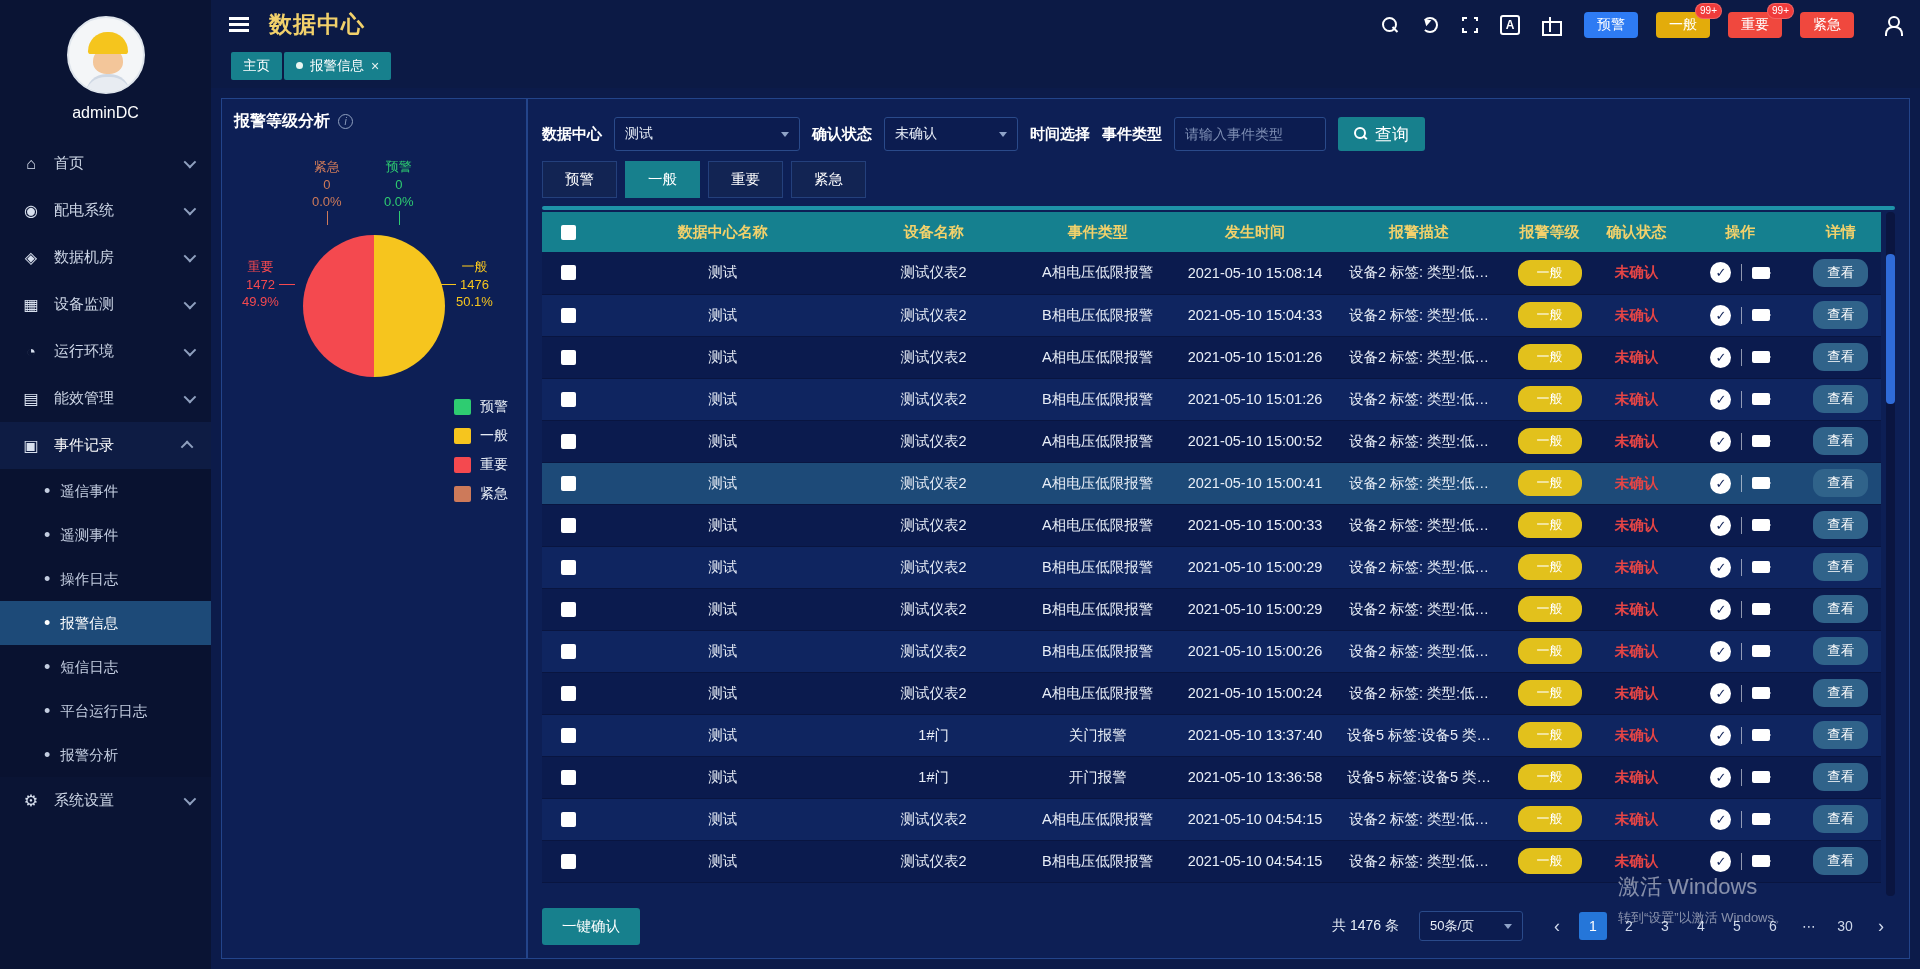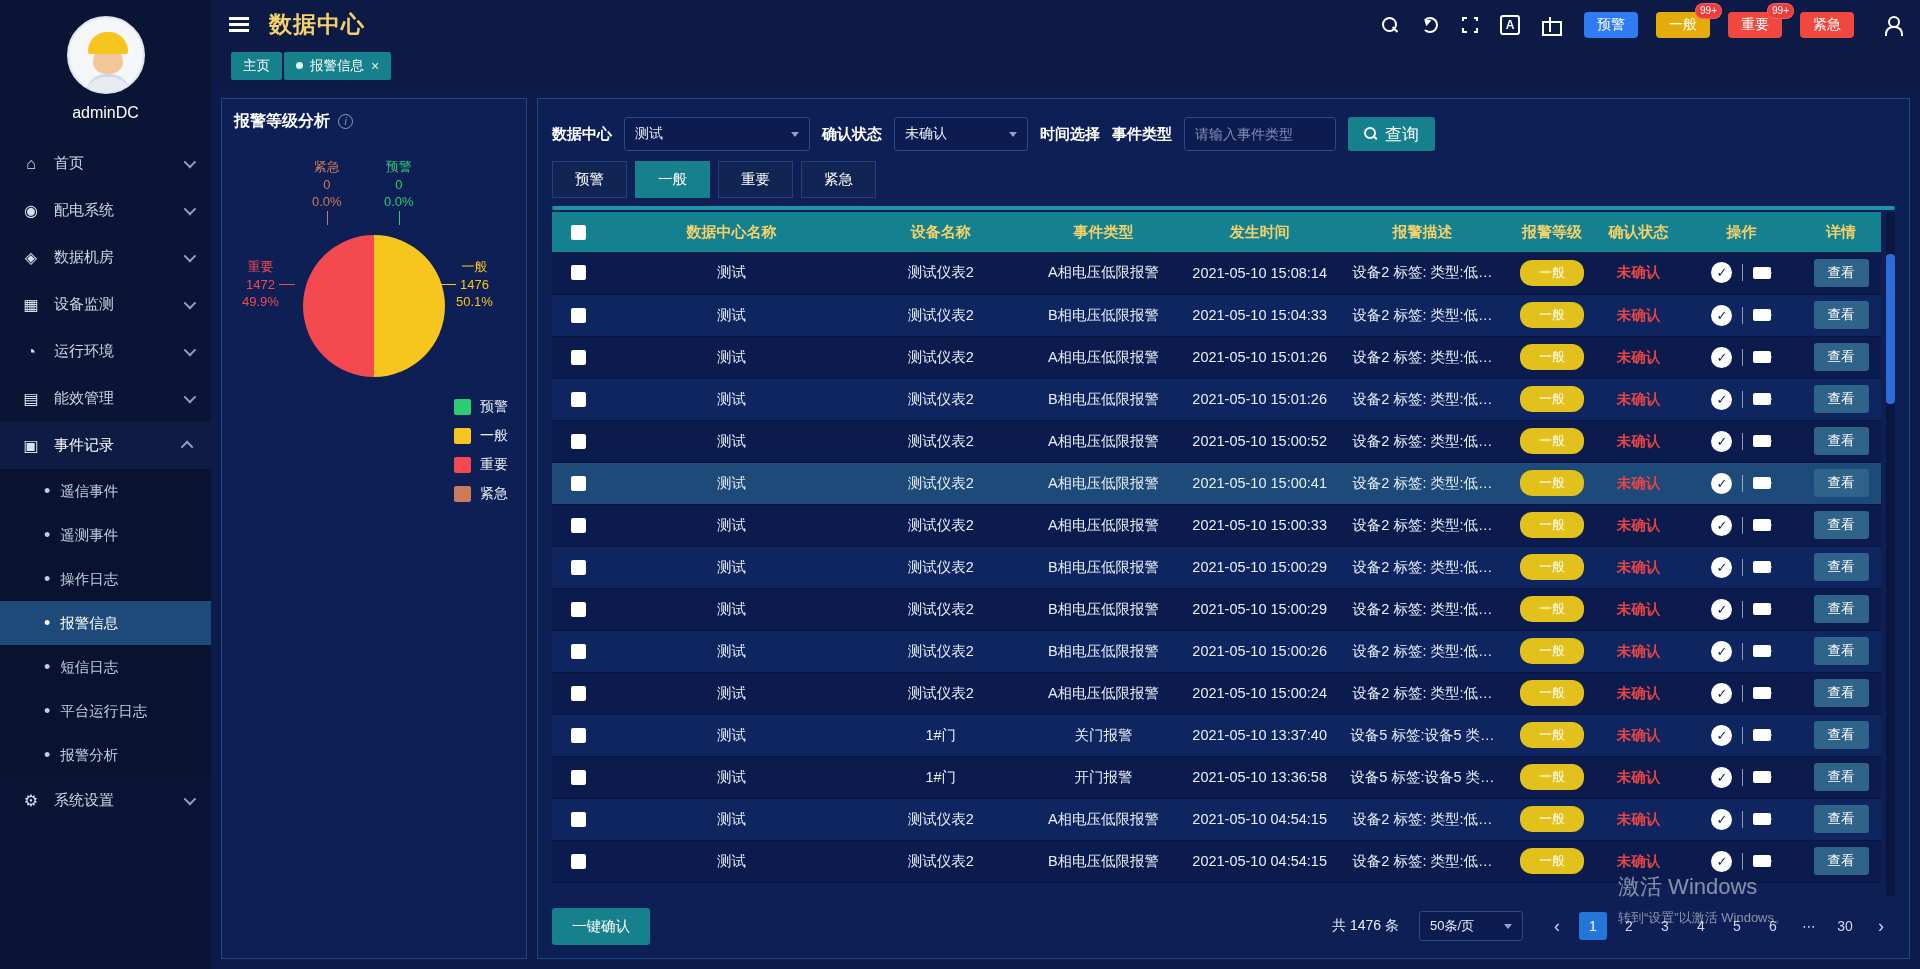--- a/index.html
+++ b/index.html
@@ -53,21 +53,21 @@
   .i-user::after { content:""; position:absolute; left:3px; top:11px; width:14px; height:8px; border:2px solid #fff; border-bottom:none; border-radius:8px 8px 0 0; }
   .hbadges { display:flex; align-items:center; gap:18px; margin-right:14px; }
   .hbadge { position:relative; color:#fff; font-size:14px; padding:4px 13px; border-radius:4px; cursor:pointer; }
   .hbadge .bub { position:absolute; top:-9px; right:-12px; background:#f03b3b; color:#fff; font-size:10px; line-height:1; padding:2px 4px; border-radius:8px; border:1px solid #fff3; }
 
   .tabstrip { height:39px; flex:none; display:flex; align-items:center; gap:2px; background:#0c1a45; padding:0 0 6px 20px; }
   .tab { background:#17808d; color:#fff; font-size:13.5px; padding:5px 12px; display:flex; align-items:center; gap:7px; cursor:pointer; border-radius:2px; }
   .tab .tdot { width:7px; height:7px; border-radius:50%; background:#eaf6f2; }
   .tab .tclose { font-size:14px; line-height:1; color:#e8f2f0; cursor:pointer; }
 
-  .content { flex:1; display:flex; gap:10px; padding:10px; min-height:0; }
+  .content { flex:1; display:flex; gap:0; padding:10px; min-height:0; }
 
   
   .chart-panel { width:306px; flex:none; background:#0d1f55; border:1px solid #23448a; padding:12px 12px; display:flex; flex-direction:column; }
   .panel-title-row { display:flex; align-items:center; gap:8px; font-size:16px; font-weight:bold; color:#fff; }
   .info-ic { width:15px; height:15px; border:1px solid #8fa0bf; color:#8fa0bf; border-radius:50%; font-size:10px; font-style:italic; text-align:center; line-height:14px; font-weight:normal; cursor:pointer; }
   .pie-wrap { position:relative; flex:1; margin-top:8px; }
   .pie { position:absolute; left:50%; top:95px; transform:translateX(-50%); width:142px; height:142px; border-radius:50%; }
   .co { position:absolute; text-align:center; font-size:13px; line-height:1.35; }
   .co div { white-space:nowrap; }
   .co-urgent  { left:78px;  top:18px; }
@@ -115,21 +115,21 @@
   tbody tr:nth-child(even) td { background:#0f2560; }
   tbody tr.hl td { background:#1d4a78; }
   .cb { width:15px; height:15px; background:#ffffff; border-radius:2px; margin:0 auto; cursor:pointer; }
   .pill { display:inline-block; min-width:64px; padding:4px 0; background:#e2c11c; color:#fff; font-size:13px; border-radius:12px; }
   .status { color:#e64545; font-weight:600; }
   .ops { display:flex; align-items:center; justify-content:center; gap:10px; }
   .op-check { width:21px; height:21px; background:#fff; border-radius:50%; color:#0d1f55; font-size:13px; font-weight:bold; line-height:21px; text-align:center; cursor:pointer; }
   .op-sep { width:1px; height:17px; background:rgba(255,255,255,.55); }
   .op-cam { width:18px; height:12px; background:#fff; border-radius:2px; position:relative; cursor:pointer; }
   .op-cam::after { content:""; position:absolute; right:-6px; top:1px; border:5px solid transparent; border-left:6px solid #fff; }
-  .btn-view { background:#30638a; border:none; color:#fff; font-size:13.5px; padding:5px 14px; border-radius:3px; cursor:pointer; font-family:inherit; }
+  .btn-view { background:#30638a; border:none; color:#fff; font-size:13.5px; padding:5px 14px; border-radius:11px; cursor:pointer; font-family:inherit; }
 
   .vscroll { position:absolute; right:0; top:0; bottom:0; width:9px; background:#0a1540; border-radius:4px; }
   .vthumb { position:absolute; top:42px; left:0; width:9px; height:150px; background:#2f6bd8; border-radius:4px; cursor:grab; }
 
   .pfooter { flex:none; display:flex; align-items:center; margin-top:10px; height:40px;justify-content:space-between; }
   .btn-teal { background:#17808d; border:none; color:#fff; font-size:14.5px; padding:9px 20px; border-radius:3px; cursor:pointer; font-family:inherit; }
   .fright { margin-left:auto; display:flex; align-items:center; gap:20px; }
   .total { font-size:14px; color:#e8eef7; }
   .pager { display:flex; align-items:center; gap:8px; }
   .pg { min-width:28px; height:28px; line-height:28px; text-align:center; color:#cfd8ea; font-size:14px; border-radius:3px; cursor:pointer; }

